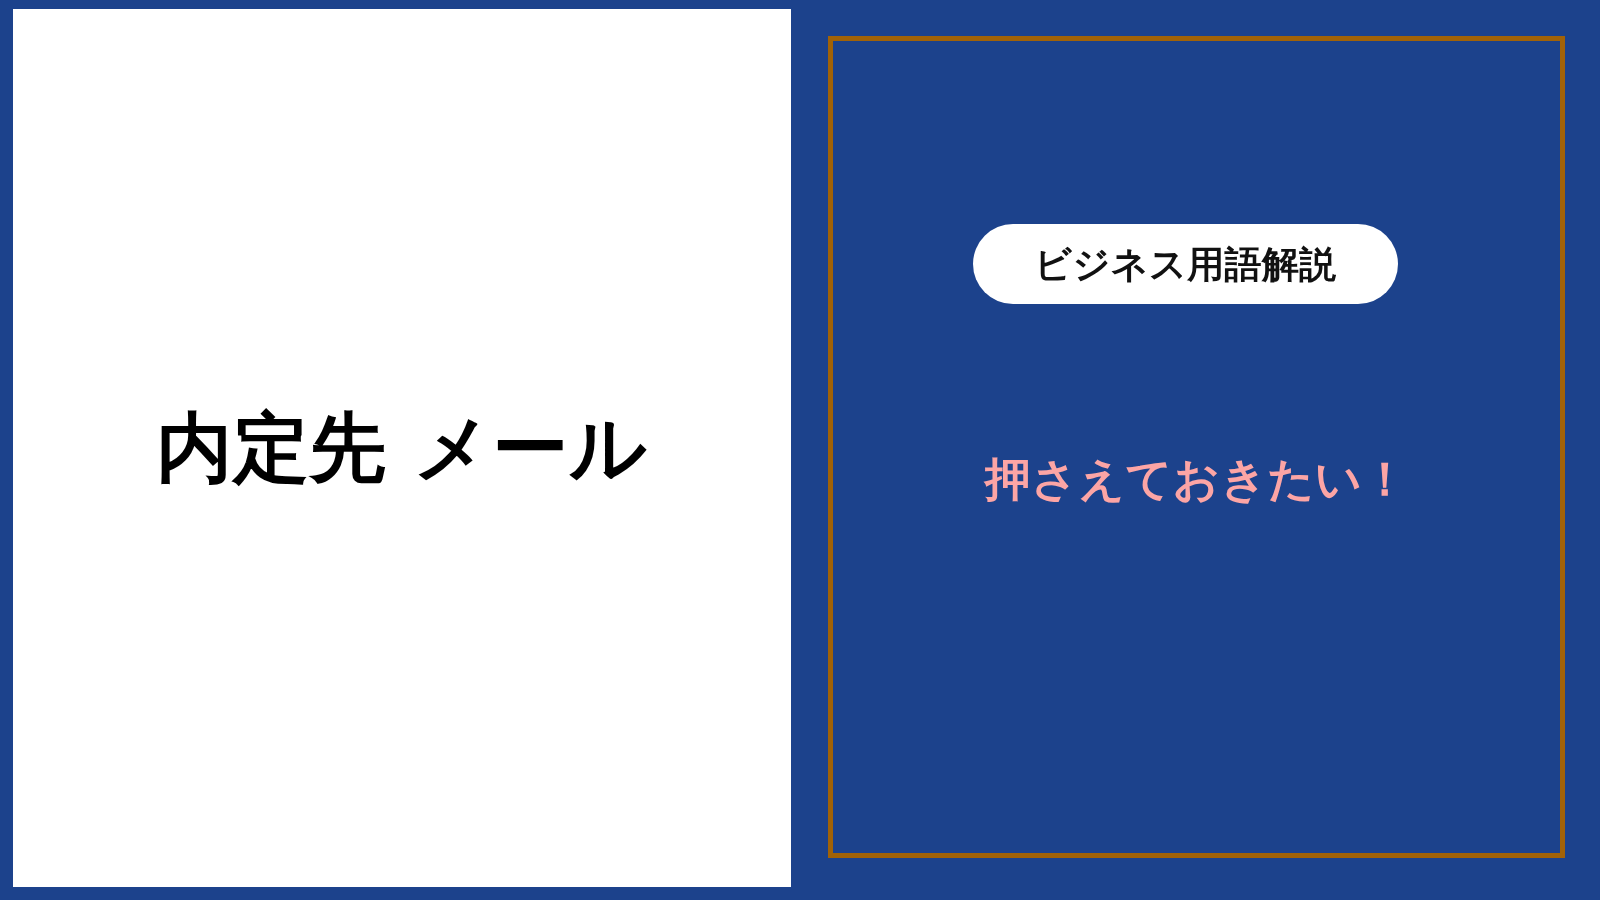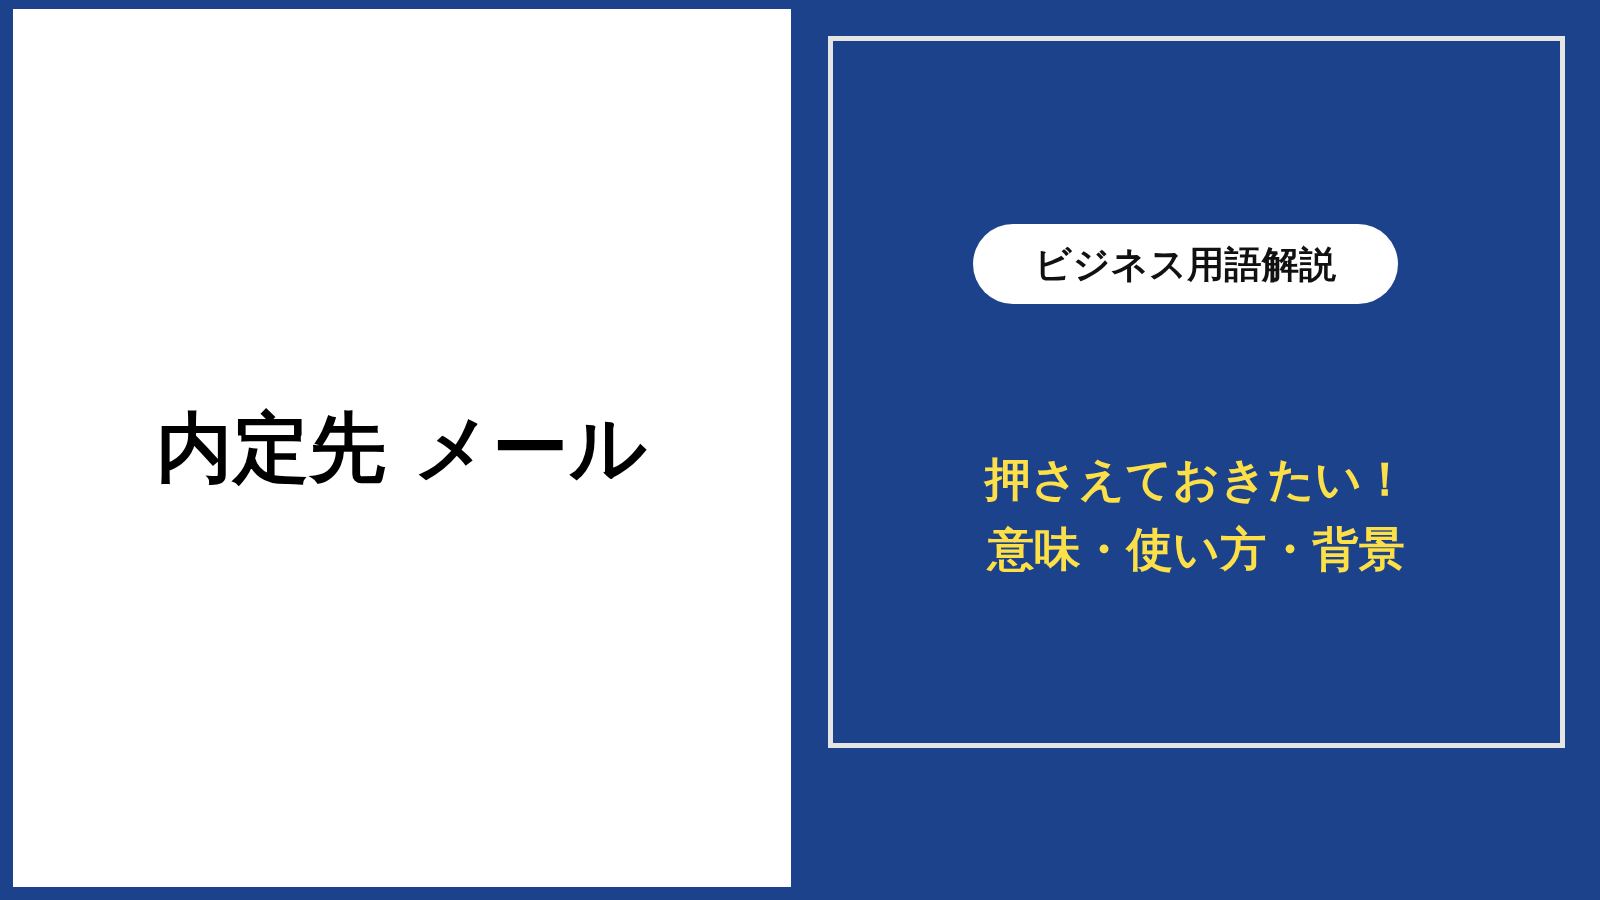--- a/index.html
+++ b/index.html
@@ -60,22 +60,22 @@
     background: #1C428C;
     box-sizing: border-box;
   }
 
   
   .right-frame {
     position: absolute;
     left: 28px;   
     top: 36px;
     width: 737px; 
-    height: 712px;
-    border: 5px solid #e5e5e5;
+    height: 822px;
+    border: 5px solid #a16207;
     box-sizing: border-box;
   }
 
   .right-inner {
     position: absolute;
     left: 0;
     top: 0;
     right: 0;
     bottom: 0;
     display: flex;
@@ -114,21 +114,21 @@
     left: 0;
     right: 0;
     top: 404px;  
     text-align: center;
   }
 
   .headline-line {
     font-family: "DejaVu Sans", "Liberation Sans", sans-serif;
     font-size: 46px;
     font-weight: 700;
-    color: #fde047;
+    color: #fca5a5;
     line-height: 1.52;
     letter-spacing: 0.005em;
     white-space: nowrap;
     margin: 0;
   }
 </style>
 </head>
 <body>
 
 <div class="canvas">
@@ -141,21 +141,20 @@
 
     <div class="right-frame">
       <div class="right-inner">
 
         <div class="badge">
           <span class="badge-label">ビジネス用語解説</span>
         </div>
 
         <div class="headline">
           <p class="headline-line">押さえておきたい！</p>
-          <p class="headline-line">意味・使い方・背景</p>
         </div>
 
       </div>
     </div>
 
   </div>
 
 </div>
 
 </body></html>

